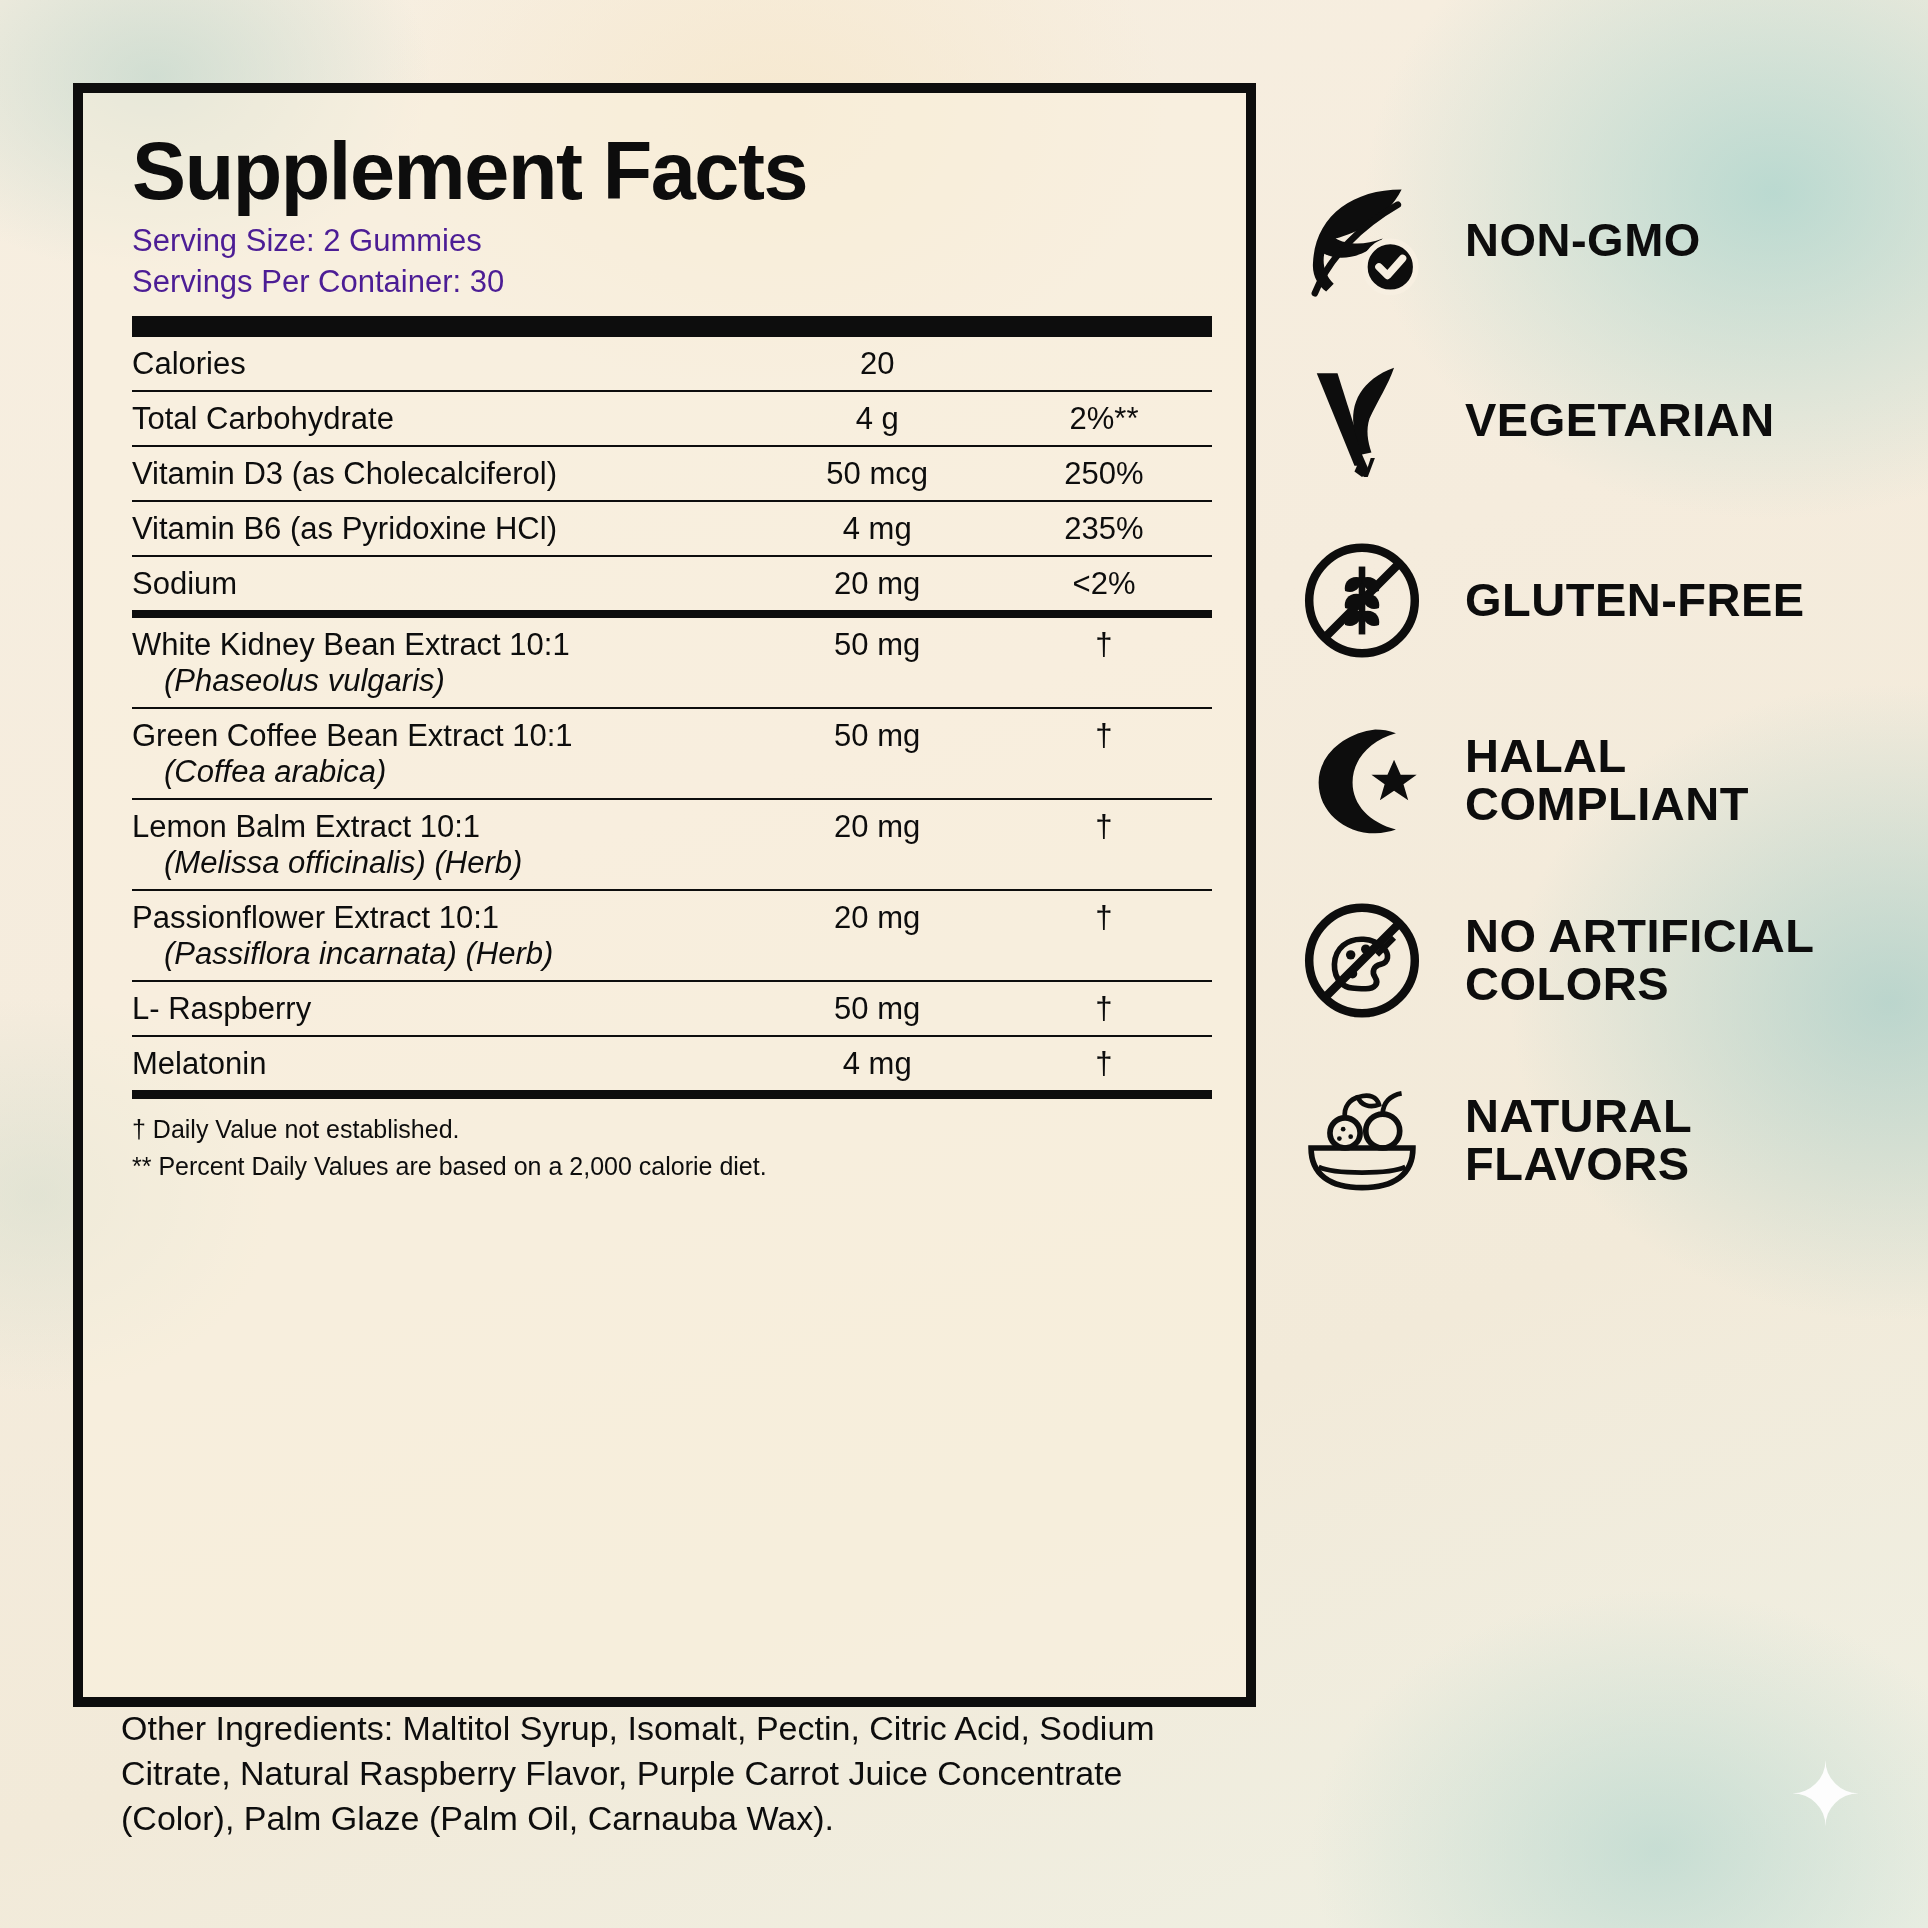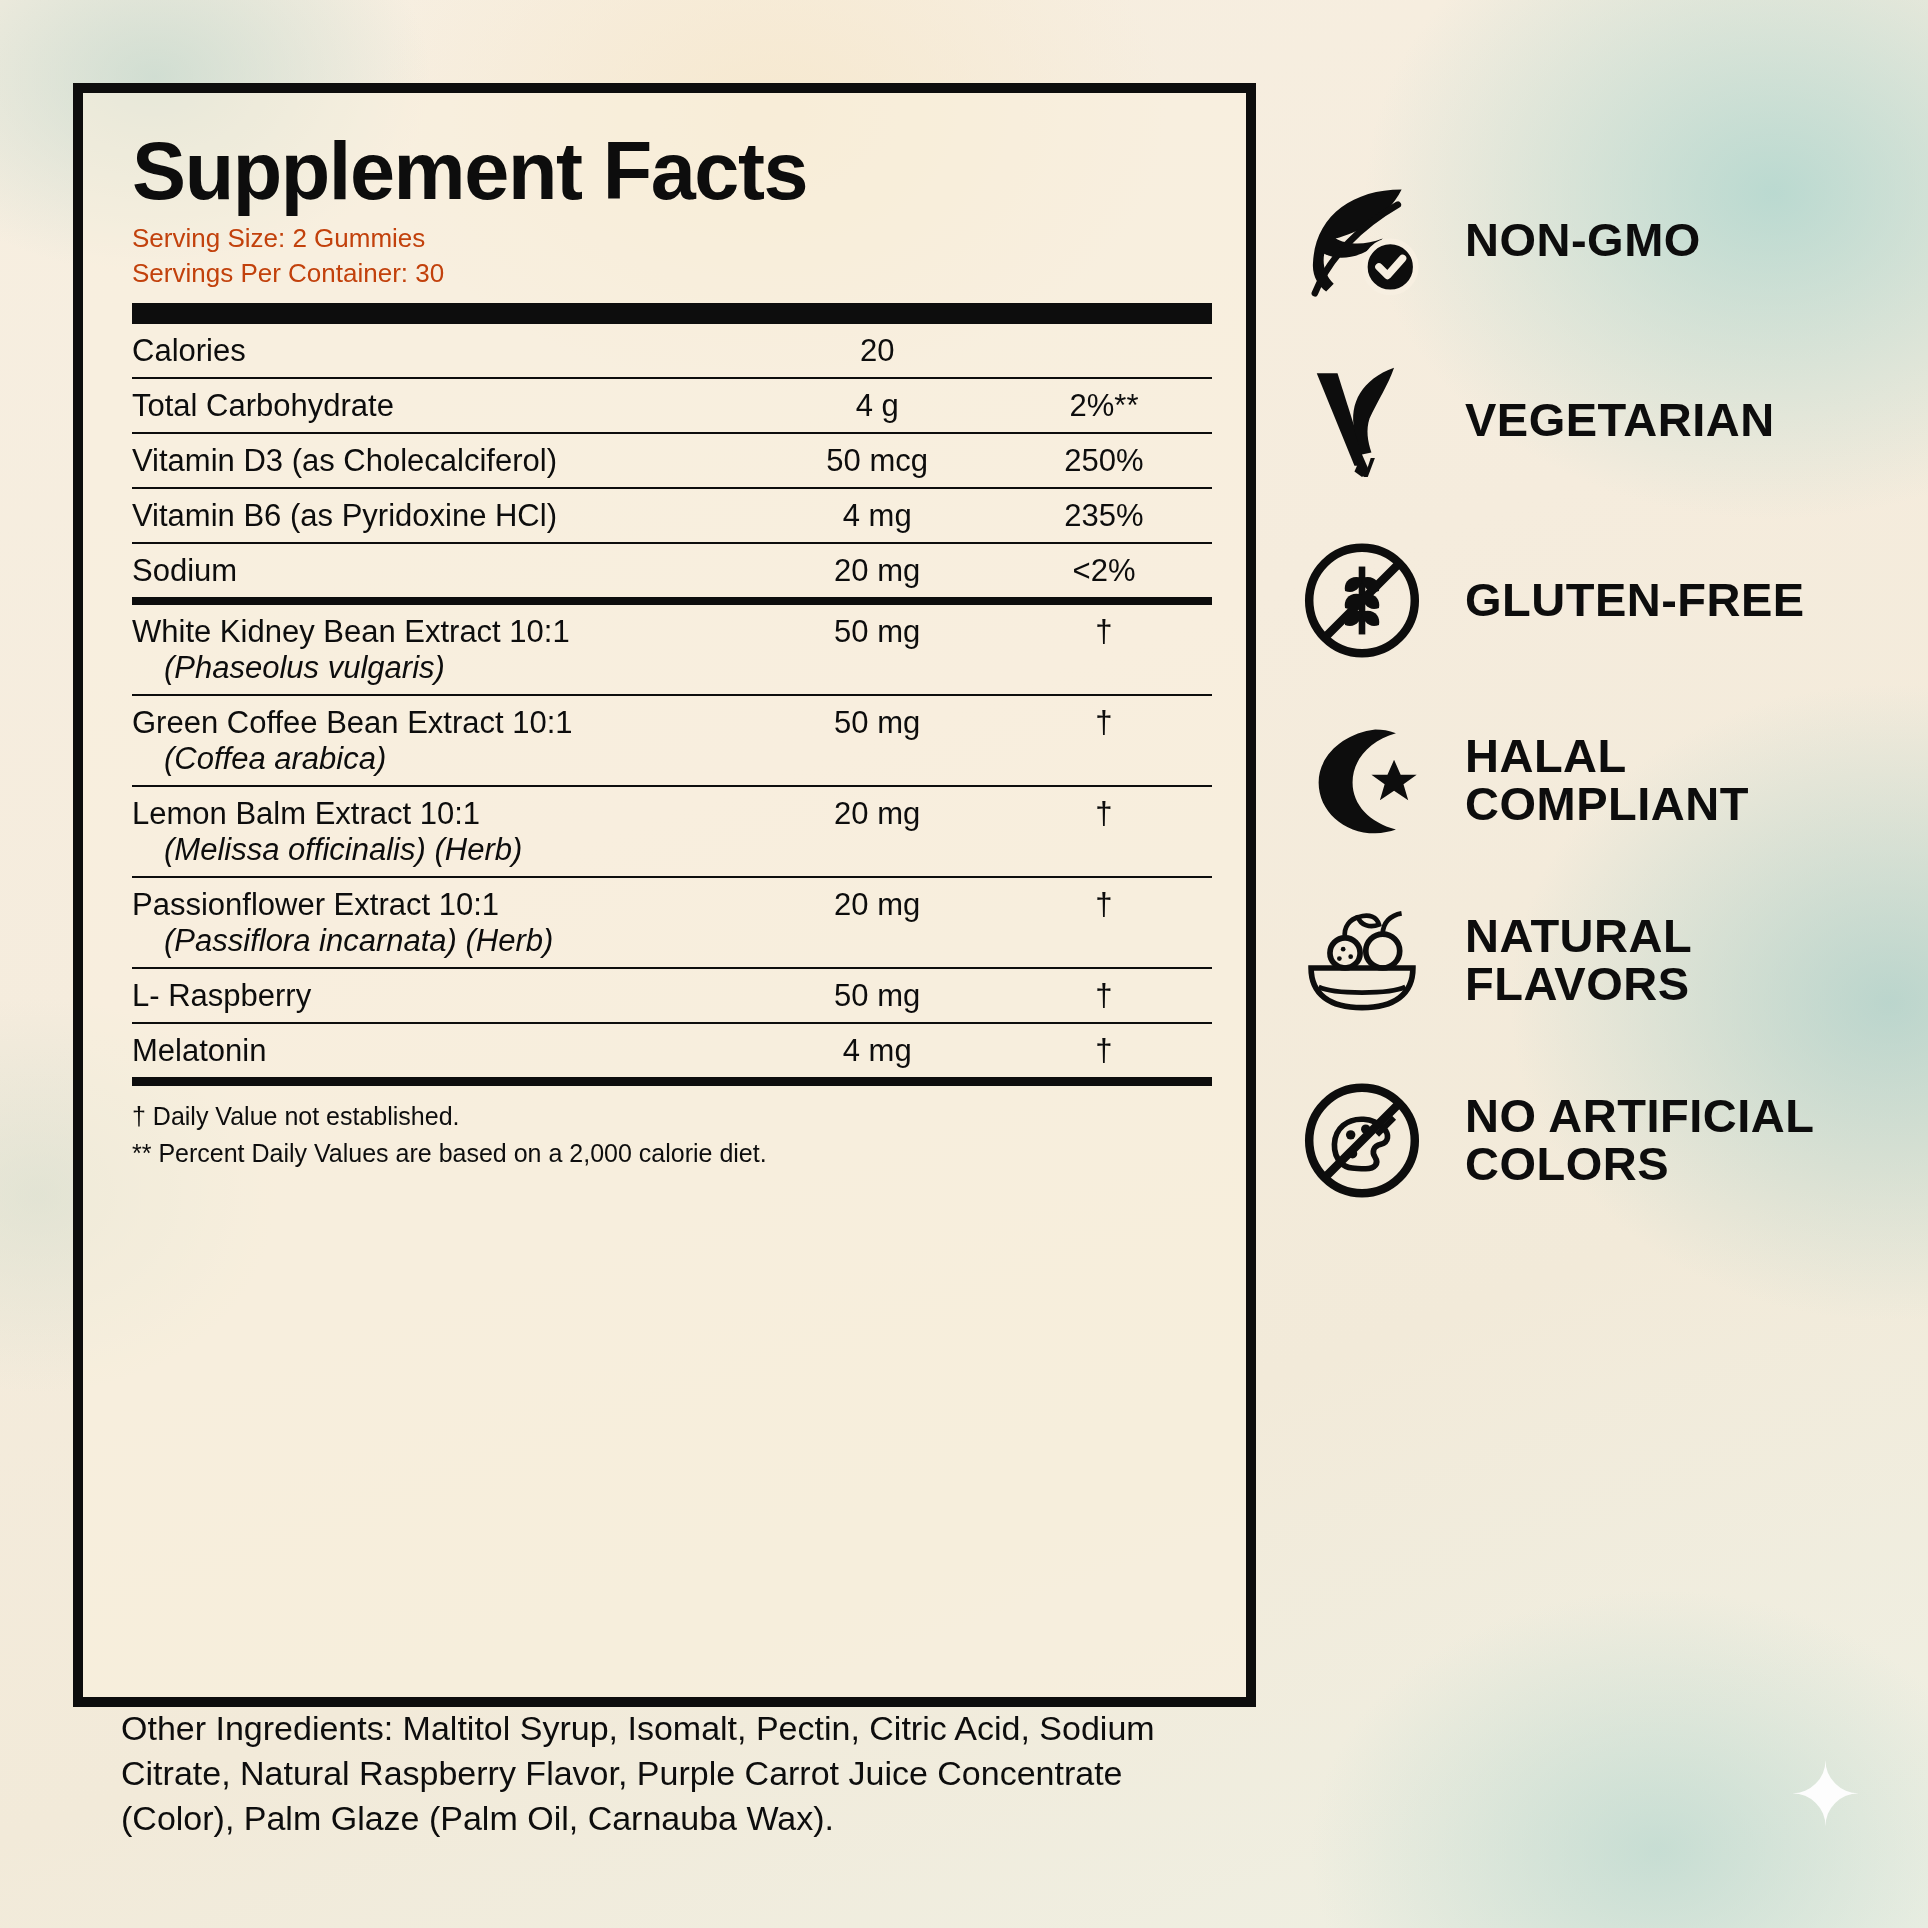--- a/index.html
+++ b/index.html
@@ -49,22 +49,22 @@
   }
   .sf-title {
     font-size: 81px;
     font-weight: bold;
     letter-spacing: -1.4px;
     color: #0d0d0d;
     line-height: 1.0;
     margin: 0 0 9.4px 0;
   }
   .serving-line {
-    font-size: 26px;
-    color: #c2410c;
+    font-size: 31px;
+    color: #4c1d95;
     line-height: 1.32;
     white-space: nowrap;
   }
   .rule-thick {
     height: 13px;
     background: #0d0d0d;
     margin: 13px 0 0 0;
   }
   .rule-med {
     height: 8.5px;
@@ -326,20 +326,36 @@
 
   <div class="badge">
     <span class="ico">
       <svg width="132" height="121" viewBox="0 0 140 128">
         <path d="M84 10 C50 14 24 38 24 66 C24 96 50 120 84 120 C92 120 100 118 106 116 C78 108 60 90 60 66 C60 42 78 22 106 14 C98 11 92 10 84 10 Z" fill="#0d0d0d"></path>
         <path d="M104 42 L111 58 L128 58 L114 68 L119 85 L104 75 L89 85 L94 68 L80 58 L97 58 Z" fill="#0d0d0d"></path>
       </svg>
     </span>
     <span class="lbl">HALAL
 COMPLIANT</span>
+  </div>
+
+  <div class="badge">
+    <span class="ico">
+      <svg width="132" height="121" viewBox="0 0 140 128">
+        <circle cx="70" cy="64" r="56" fill="none" stroke="#0d0d0d" stroke-width="9"></circle>
+        <path d="M48 88 C38 78 38 58 50 48 C62 38 82 40 92 50 C100 58 98 66 90 68 C82 70 80 76 84 82 C88 88 84 94 74 94 C64 94 54 94 48 88 Z" fill="none" stroke="#0d0d0d" stroke-width="6"></path>
+        <circle cx="58" cy="58" r="5" fill="#0d0d0d"></circle>
+        <circle cx="74" cy="52" r="5" fill="#0d0d0d"></circle>
+        <circle cx="60" cy="78" r="5" fill="#0d0d0d"></circle>
+        <path d="M86 58 L104 40" stroke="#0d0d0d" stroke-width="6"></path>
+        <path d="M28 106 L112 22" stroke="#0d0d0d" stroke-width="9"></path>
+      </svg>
+    </span>
+    <span class="lbl">NO ARTIFICIAL
+COLORS</span>
   </div>
 
   <div class="badge">
     <span class="ico">
       <svg width="132" height="121" viewBox="0 0 140 128">
         <path d="M16 72 L124 72 C124 100 104 114 70 114 C36 114 16 100 16 72 Z" fill="none" stroke="#0d0d0d" stroke-width="6"></path>
         <path d="M24 92 C40 100 100 100 116 92" fill="none" stroke="#0d0d0d" stroke-width="5"></path>
         <circle cx="52" cy="56" r="16" fill="none" stroke="#0d0d0d" stroke-width="6"></circle>
         <circle cx="92" cy="54" r="18" fill="none" stroke="#0d0d0d" stroke-width="6"></circle>
         <path d="M52 40 C50 28 58 20 66 18" fill="none" stroke="#0d0d0d" stroke-width="5"></path>
@@ -347,32 +363,16 @@
         <path d="M66 18 C78 14 86 18 88 26 C78 30 68 26 66 18 Z" fill="none" stroke="#0d0d0d" stroke-width="5"></path>
         <circle cx="50" cy="52" r="2.5" fill="#0d0d0d"></circle>
         <circle cx="58" cy="60" r="2.5" fill="#0d0d0d"></circle>
         <circle cx="46" cy="62" r="2.5" fill="#0d0d0d"></circle>
       </svg>
     </span>
     <span class="lbl">NATURAL
 FLAVORS</span>
   </div>
 
-  <div class="badge">
-    <span class="ico">
-      <svg width="132" height="121" viewBox="0 0 140 128">
-        <circle cx="70" cy="64" r="56" fill="none" stroke="#0d0d0d" stroke-width="9"></circle>
-        <path d="M48 88 C38 78 38 58 50 48 C62 38 82 40 92 50 C100 58 98 66 90 68 C82 70 80 76 84 82 C88 88 84 94 74 94 C64 94 54 94 48 88 Z" fill="none" stroke="#0d0d0d" stroke-width="6"></path>
-        <circle cx="58" cy="58" r="5" fill="#0d0d0d"></circle>
-        <circle cx="74" cy="52" r="5" fill="#0d0d0d"></circle>
-        <circle cx="60" cy="78" r="5" fill="#0d0d0d"></circle>
-        <path d="M86 58 L104 40" stroke="#0d0d0d" stroke-width="6"></path>
-        <path d="M28 106 L112 22" stroke="#0d0d0d" stroke-width="9"></path>
-      </svg>
-    </span>
-    <span class="lbl">NO ARTIFICIAL
-COLORS</span>
-  </div>
-
 </div>
 
 <div class="sparkle">✦</div>
 
 
 </body></html>

